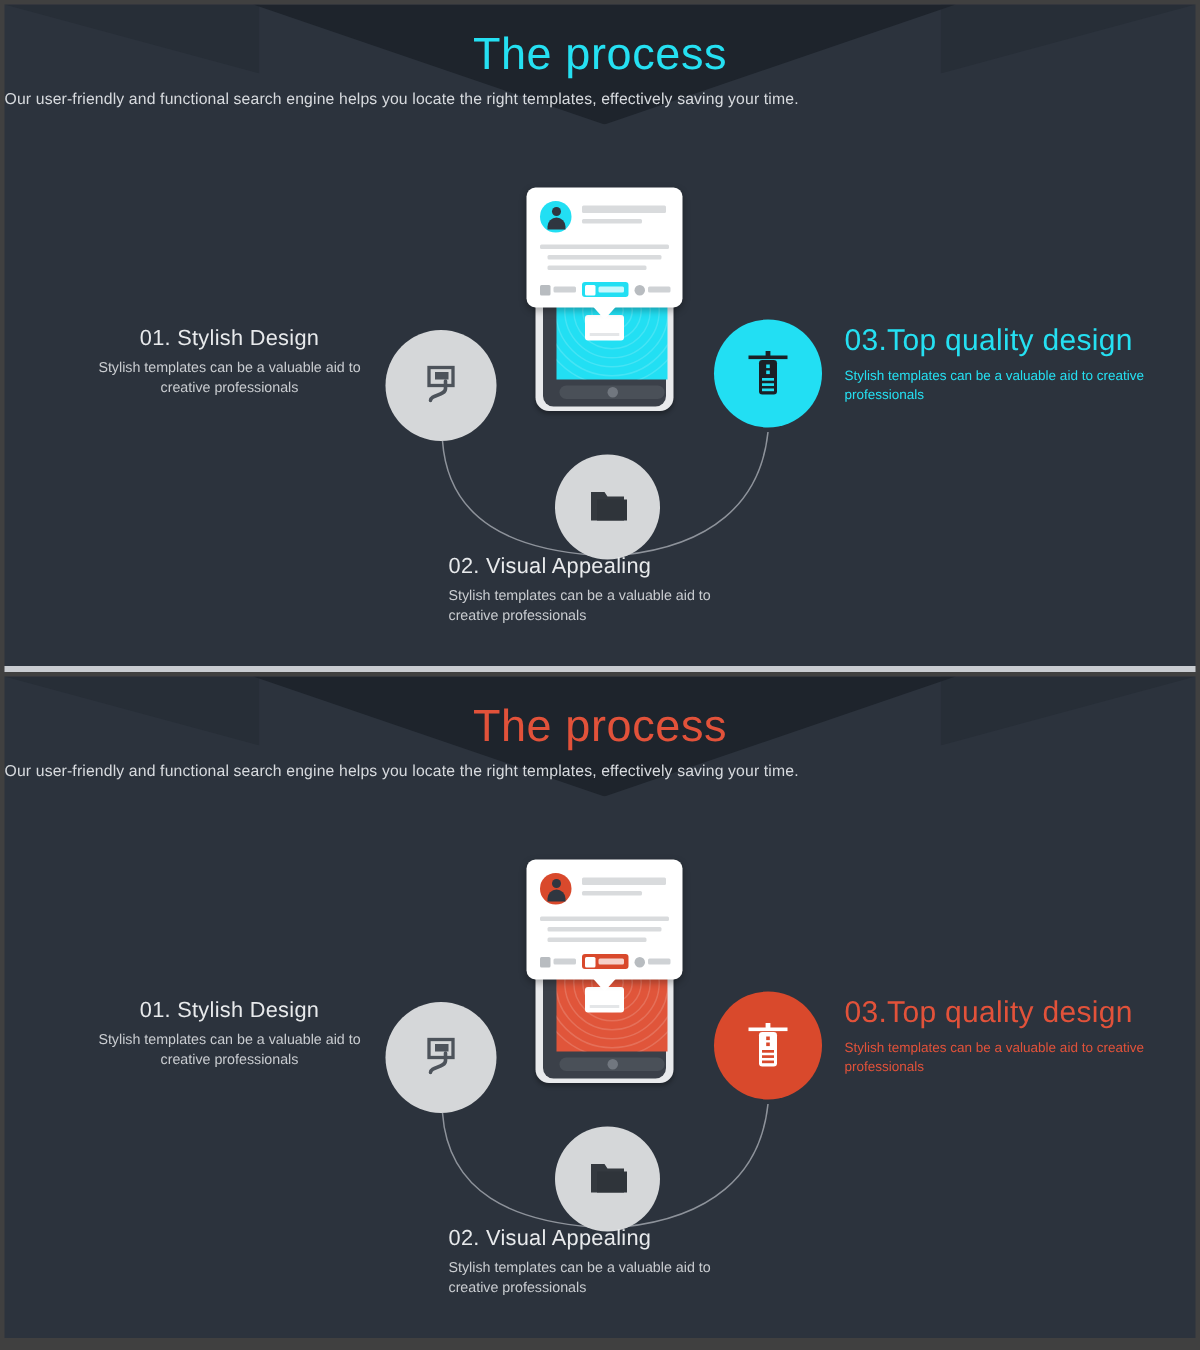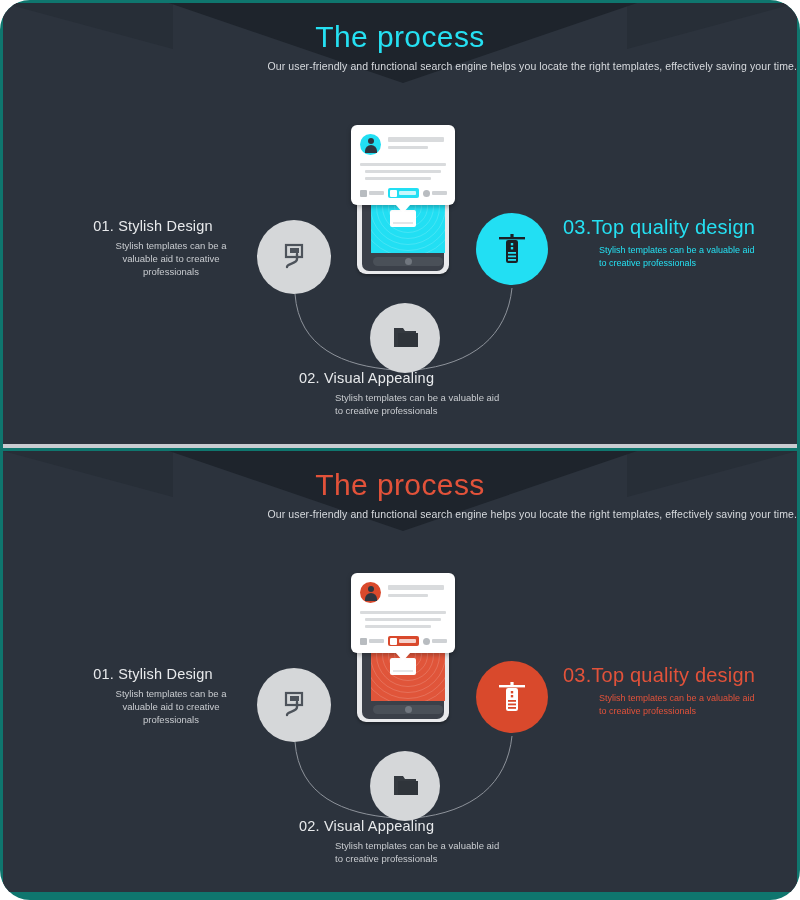--- a/index.html
+++ b/index.html
@@ -8,23 +8,22 @@
     width: 800px;
     height: 900px;
     background: #ffffff;
     font-family: "Liberation Sans", sans-serif;
   }
 
   .page {
     position: relative;
     width: 800px;
     height: 900px;
-    background: #0f766e;
+    background: #404040;
     overflow: hidden;
-    border-radius: 30px;
   }
 
   
   .section {
     position: absolute;
     left: 3px;
     width: 794px;
     height: 441px;
     background: #2c333d;
     overflow: hidden;
@@ -71,21 +70,21 @@
     z-index: 4;
   }
   .section--cyan .title { color: #25e0f2; }
   .section--red  .title { color: #e2523a; }
 
   .subtitle {
     position: absolute;
     top: 57px;
     left: 0;
     width: 100%;
-    text-align: right;
+    text-align: left;
     font-size: 10.5px;
     color: #d7dade;
     letter-spacing: 0.1px;
     z-index: 4;
   }
 
   
   .diagram {
     position: absolute;
     top: 95px;
@@ -257,21 +256,20 @@
     font-size: 14.5px;
     font-weight: 400;
     color: #e8eaec;
     letter-spacing: 0.2px;
     margin-bottom: 5px;
   }
   .blk p {
     font-size: 9.5px;
     line-height: 13px;
     color: #c9ccd0;
-    margin-left: 36px;
   }
   .blk--left   { left: 60px;  top: 120px; width: 180px; text-align: center; }
   .blk--bottom { left: 296px; top: 272px; width: 206px; text-align: left; }
   .blk--right  { left: 560px; top: 118px; width: 200px; text-align: left; }
   .section--cyan .blk--right h3, .section--cyan .blk--right p { color: #25e0f2; }
   .section--red  .blk--right h3, .section--red  .blk--right p { color: #e2523a; }
   .blk--right h3 { font-size: 20px; }
   .blk--right p { font-size: 9px; line-height: 13px; }
 
   .divider {

